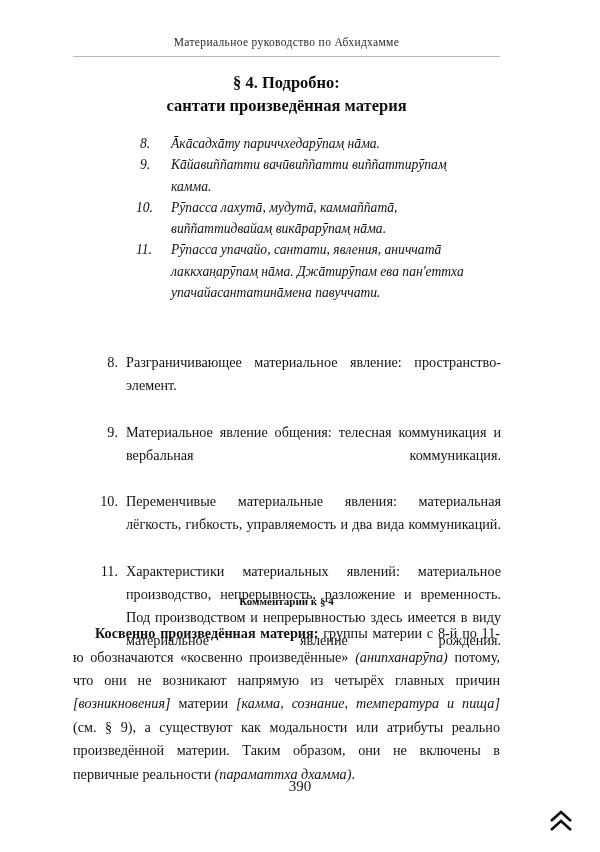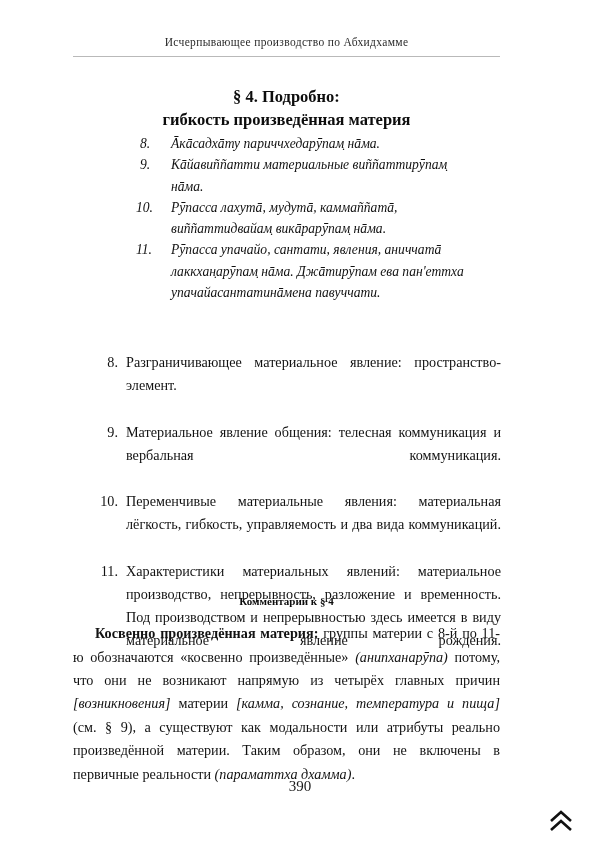--- a/index.html
+++ b/index.html
@@ -41,21 +41,21 @@
     top: 56px;
     left: 73px;
     width: 427px;
     height: 1px;
     background: #b9b9b9;
   }
 
   
   .section-title {
     position: absolute;
-    top: 74px;
+    top: 60px;
     left: 73px;
     width: 427px;
     text-align: center;
     font-size: 16.5px;
     font-weight: bold;
     line-height: 23px;
     color: #0d0d0d;
   }
   .section-title .line2 { display: block; }
 
@@ -168,37 +168,37 @@
     justify-content: center;
     cursor: pointer;
   }
   .scroll-top svg { display: block; }
 </style>
 </head>
 <body>
 
 <div class="page">
 
-  <div class="running-header">Исчерпывающее производство по Абхидхамме</div>
+  <div class="running-header">Материальное руководство по Абхидхамме</div>
 
   <div class="header-rule"></div>
 
   <h1 class="section-title">
     <span class="line1">§ 4. Подробно:</span>
-    <span class="line2">гибкость произведённая материя</span>
+    <span class="line2">сантати произведённая материя</span>
   </h1>
 
   <div class="pali-block">
     <p class="pali-item">
       <span class="num">8.</span>
       <span class="body">Āкāсадхāту париччхедарӯпам̣ нāма.</span>
     </p>
     <p class="pali-item">
       <span class="num">9.</span>
-      <span class="body">Кāйавиññатти материальные виññаттирӯпам̣ нāма.</span>
+      <span class="body">Кāйавиññатти вачӣвиññатти виññаттирӯпам̣ камма.</span>
     </p>
     <p class="pali-item">
       <span class="num wide">10.</span>
       <span class="body">Рӯпасса лахутā, мудутā, каммаññатā, виññаттидвайам̣ викāрарӯпам̣ нāма.</span>
     </p>
     <p class="pali-item">
       <span class="num wide">11.</span>
       <span class="body">Рӯпасса упачайо, сантати, явления, аниччатā лаккхан̣арӯпам̣ нāма. Джāтирӯпам ева пан'еттха упачайасантатинāмена павуччати.</span>
     </p>
   </div>

